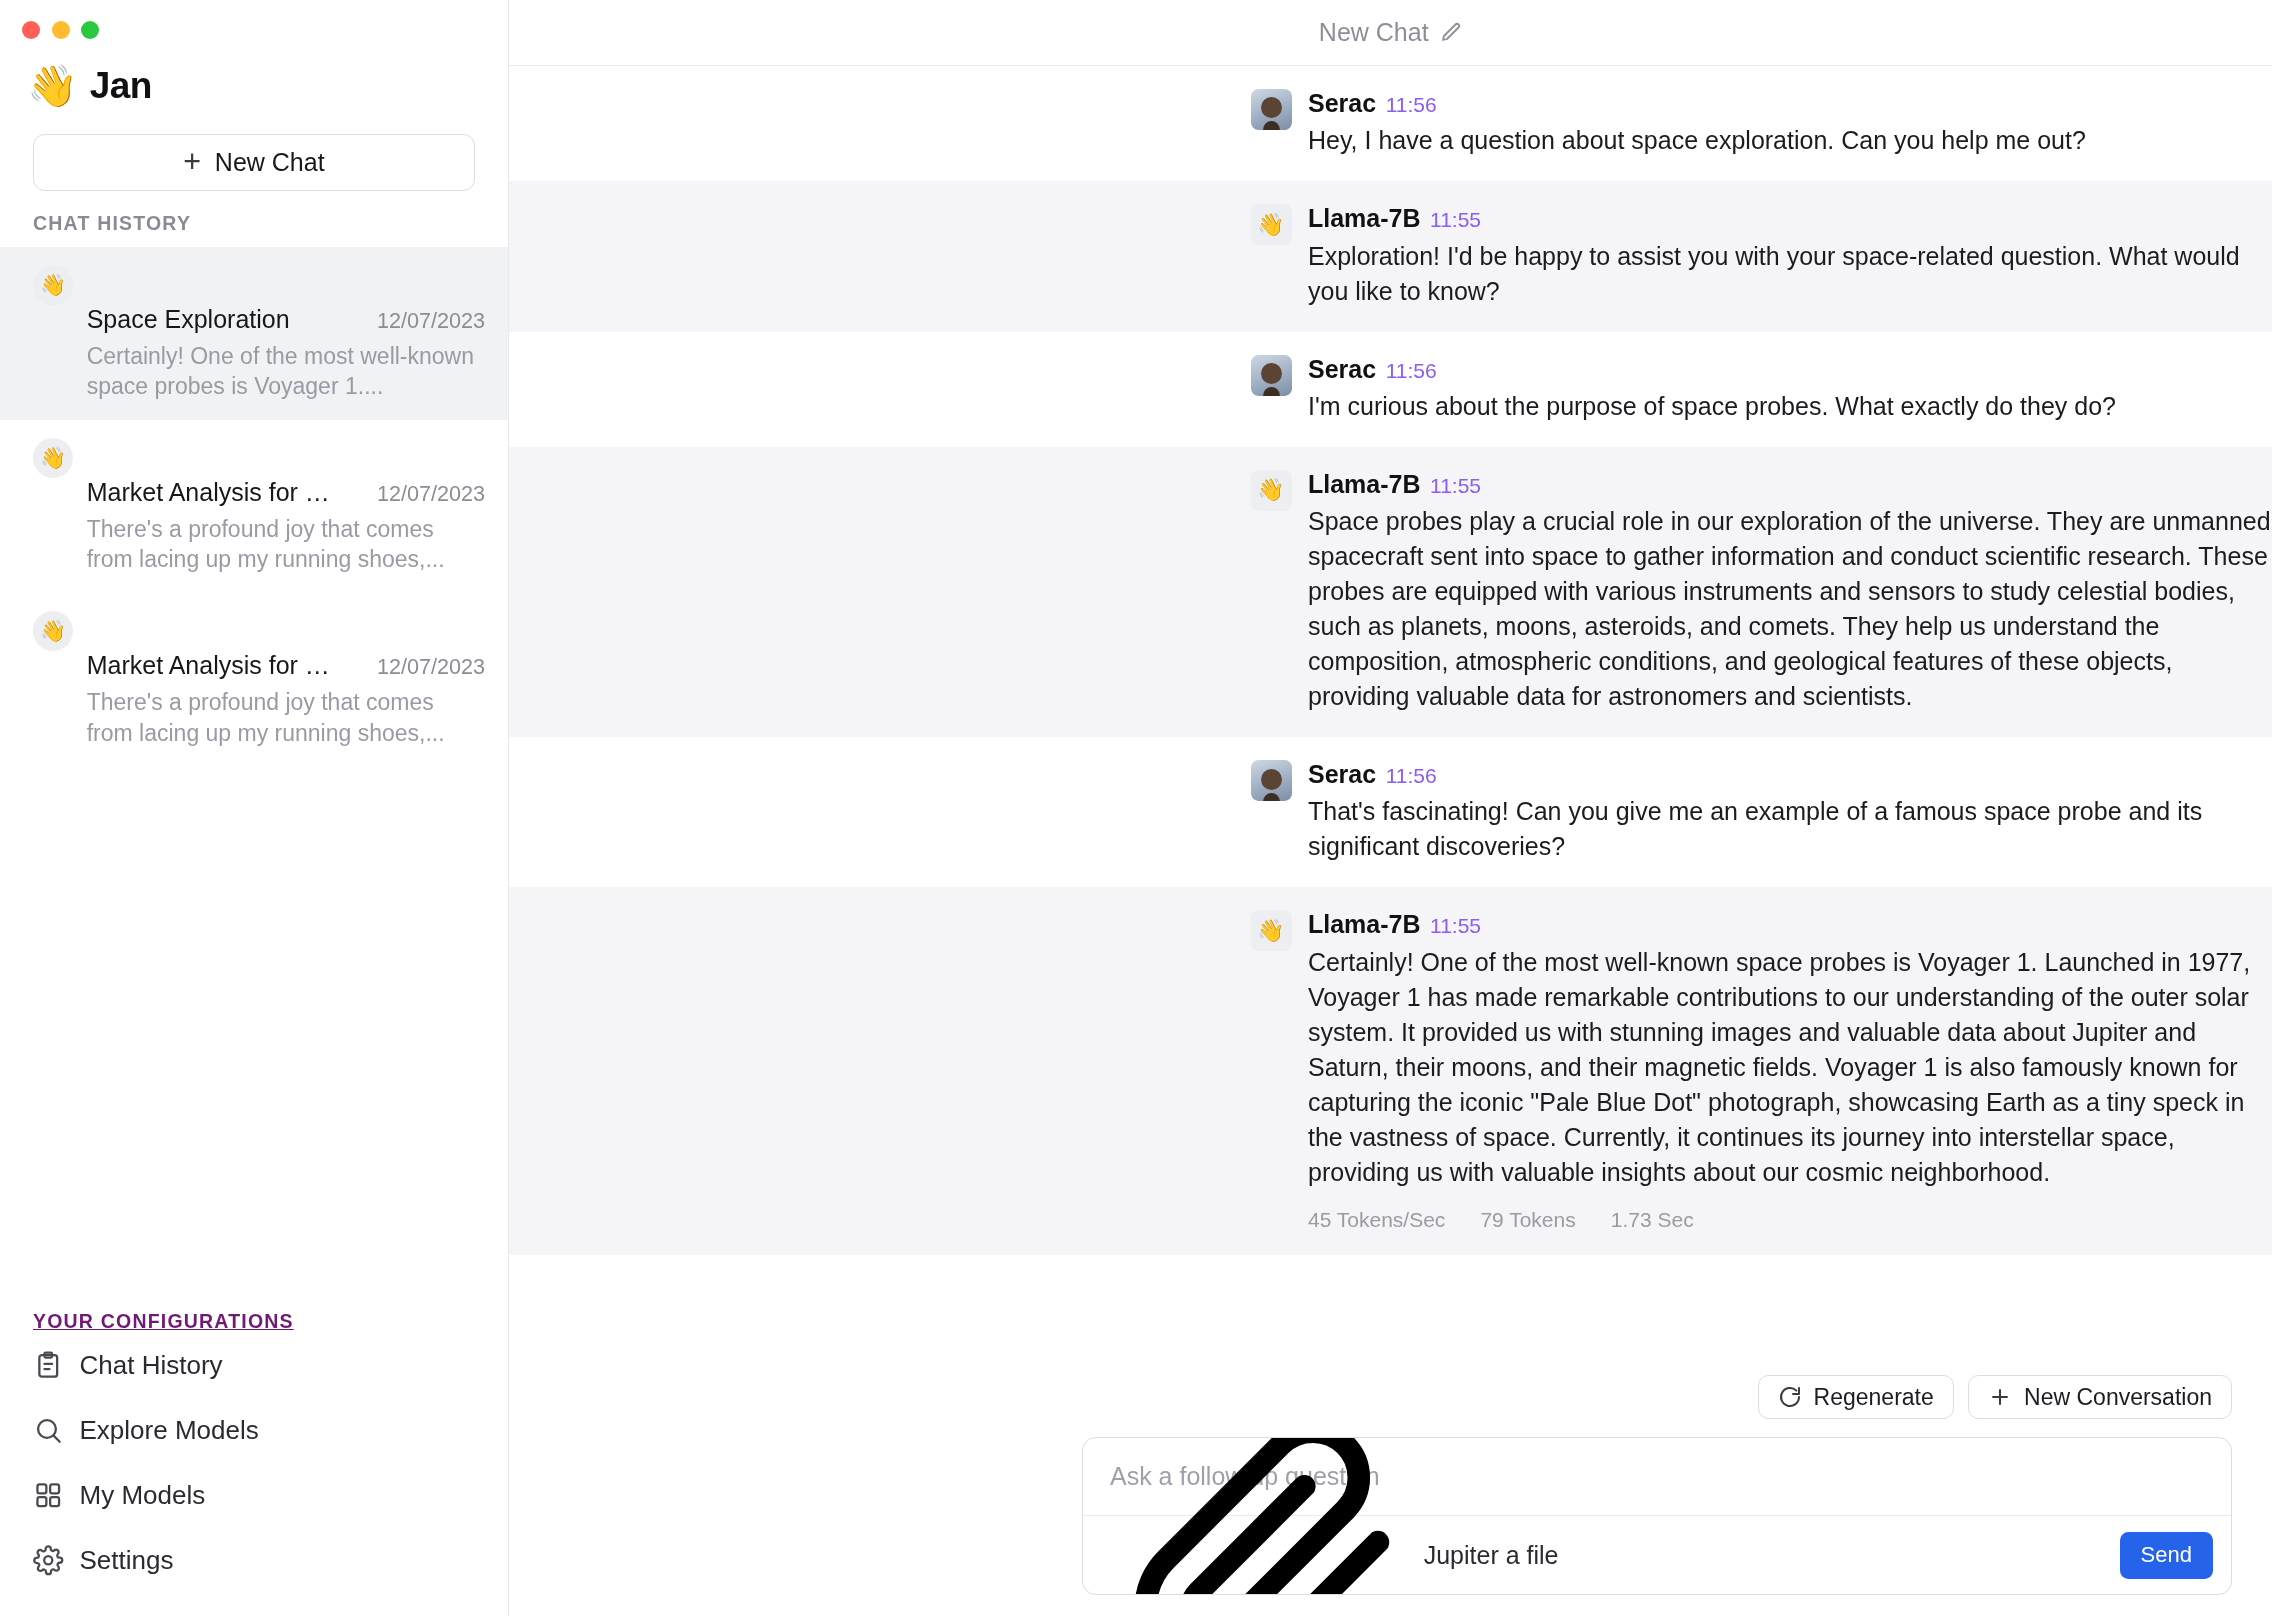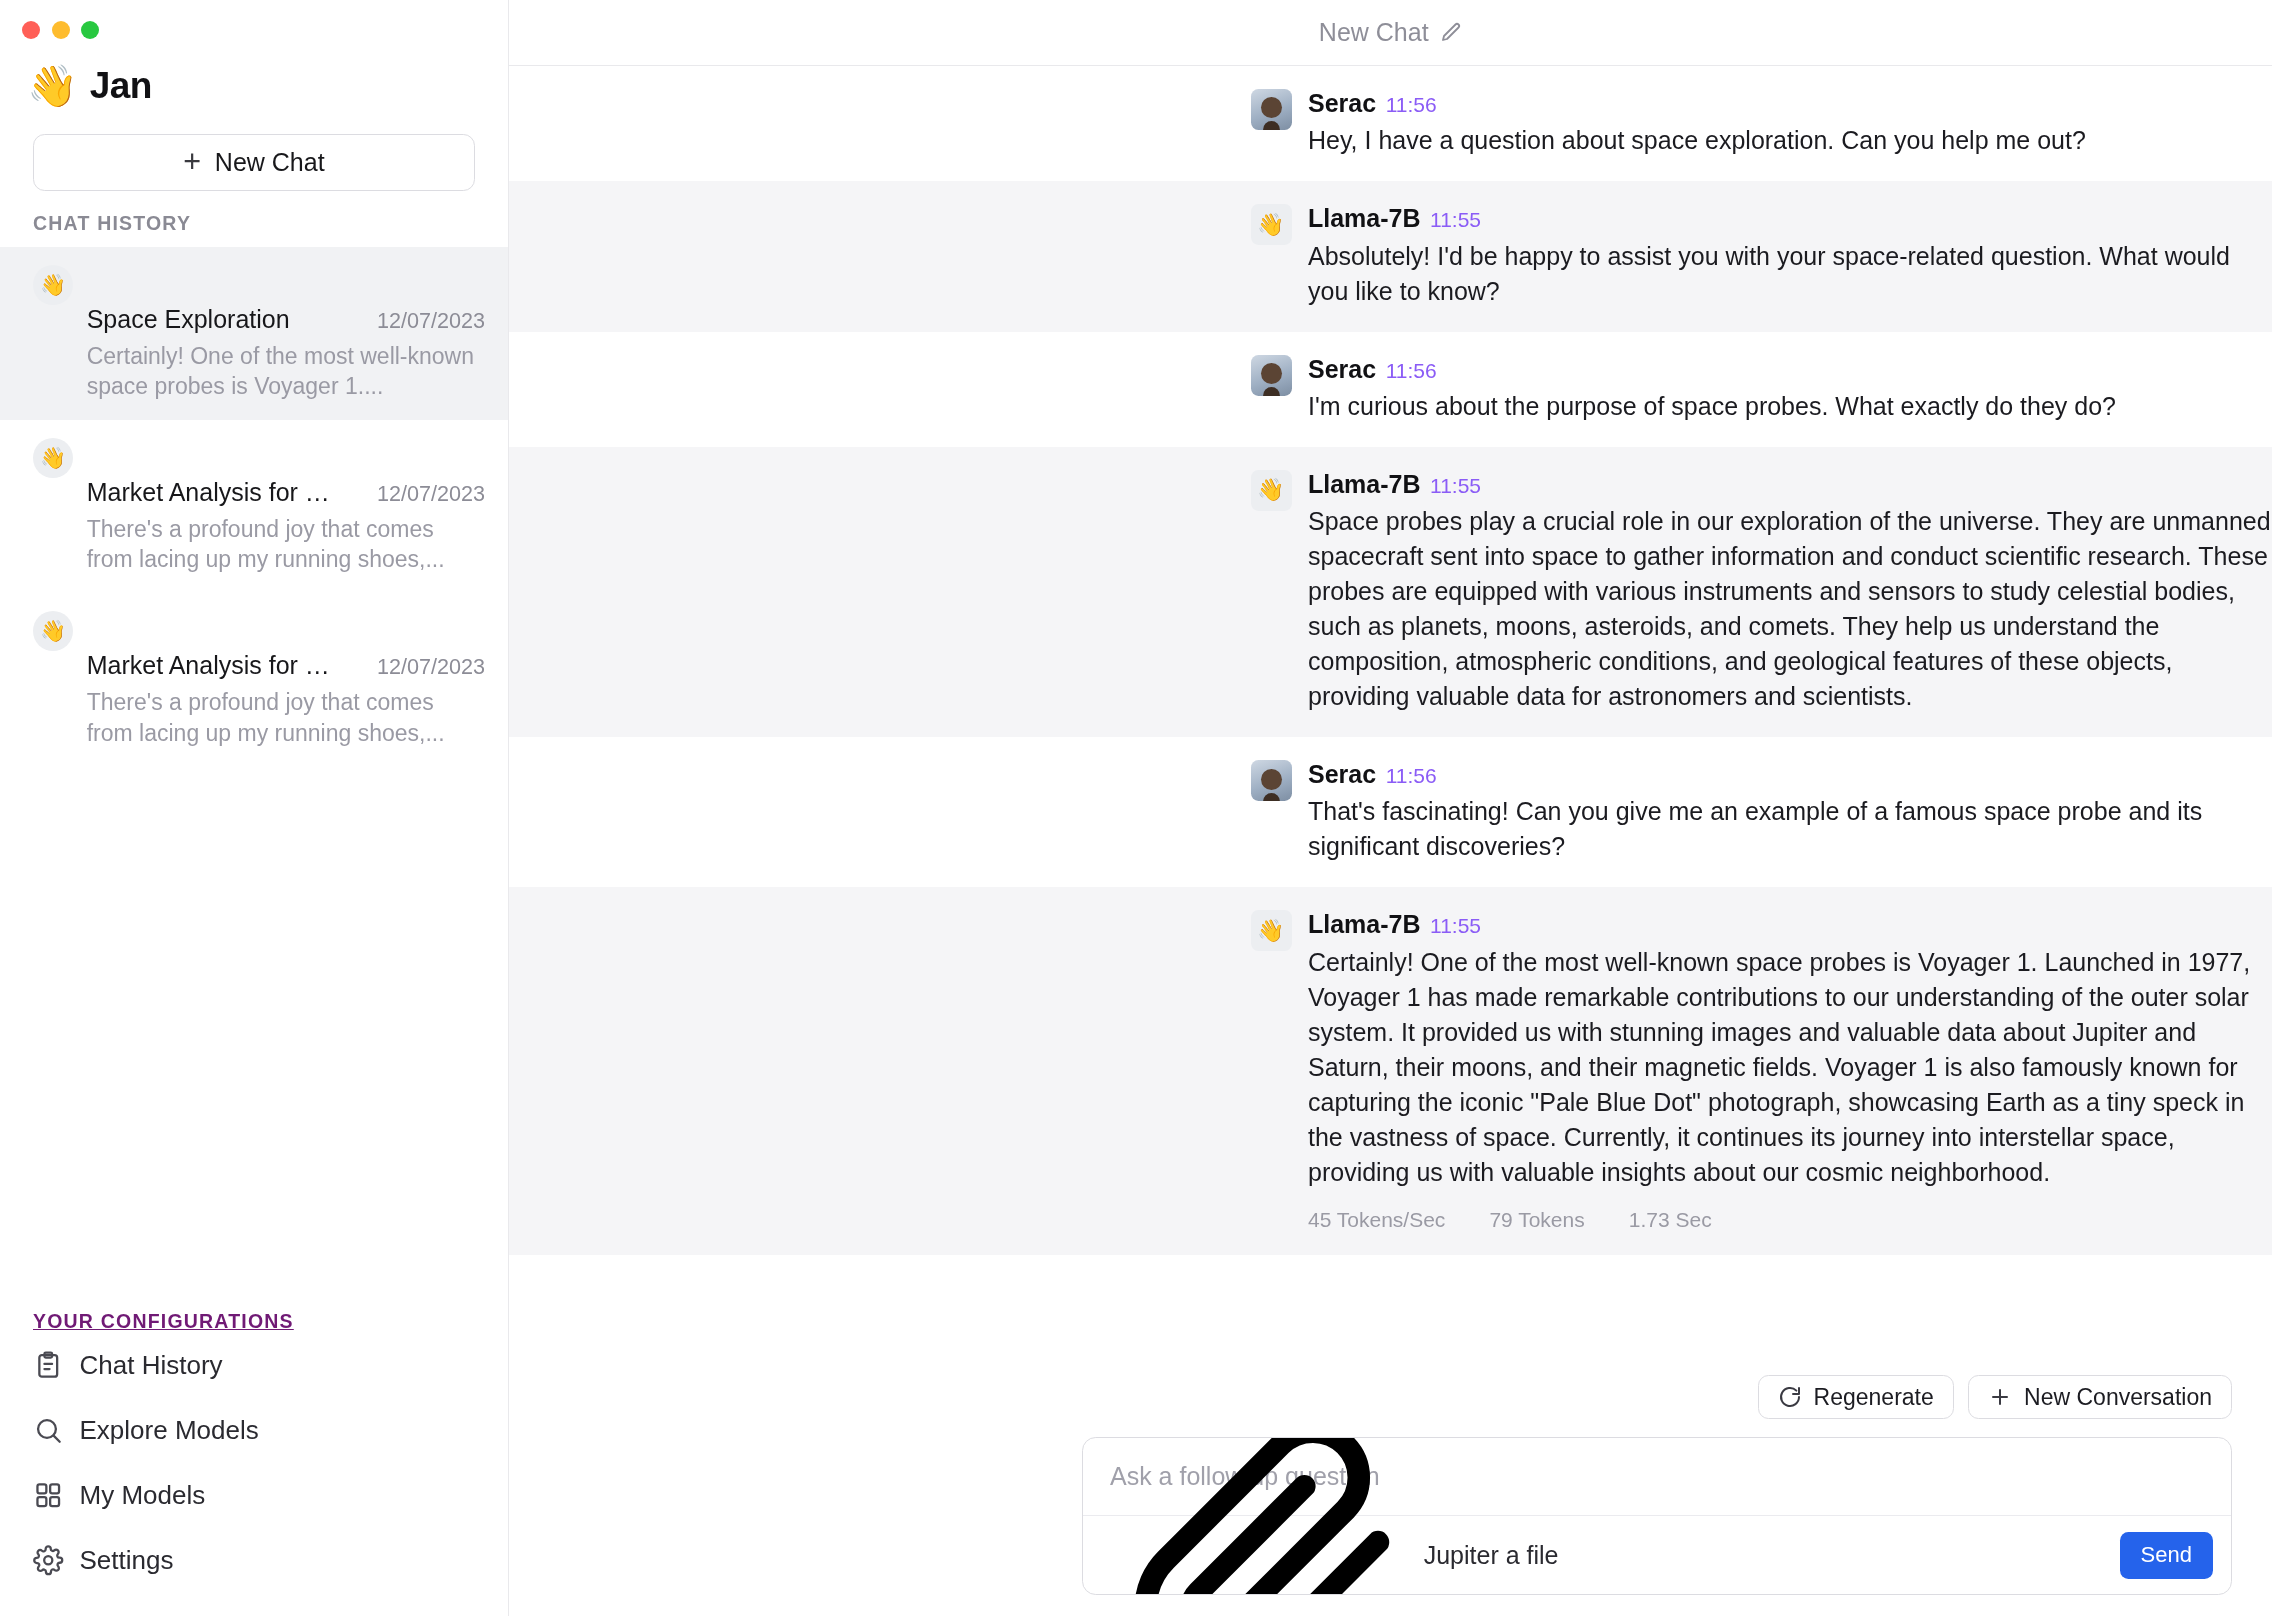--- a/index.html
+++ b/index.html
@@ -231,21 +231,21 @@
     color: #8b5cf6;
   }
   .msg-text {
     font-size: 25px;
     line-height: 1.40;
     color: #1b1b20;
     max-width: 1226px;
   }
   .msg-meta {
     display: flex;
-    gap: 44px;
+    gap: 35px;
     margin-top: 18px;
     font-size: 21px;
     color: #9a9aa4;
   }
 
   
   .composer-wrap {
     position: absolute;
     left: 0; right: 0; bottom: 0;
     padding: 0 41px 21px 573px;
@@ -456,21 +456,21 @@
       </div>
 
       <div class="msg alt">
         <div class="msg-inner">
           <div class="avatar bot">👋</div>
           <div class="msg-body">
             <div class="msg-head">
               <span class="msg-author">Llama-7B</span>
               <span class="msg-time">11:55</span>
             </div>
-            <div class="msg-text">Absolutely! I'd be happy to assist you with your space-related question. What would you like to know?</div>
+            <div class="msg-text">Exploration! I'd be happy to assist you with your space-related question. What would you like to know?</div>
           </div>
         </div>
       </div>
 
       <div class="msg">
         <div class="msg-inner">
           <div class="avatar user"></div>
           <div class="msg-body">
             <div class="msg-head">
               <span class="msg-author">Serac</span>

